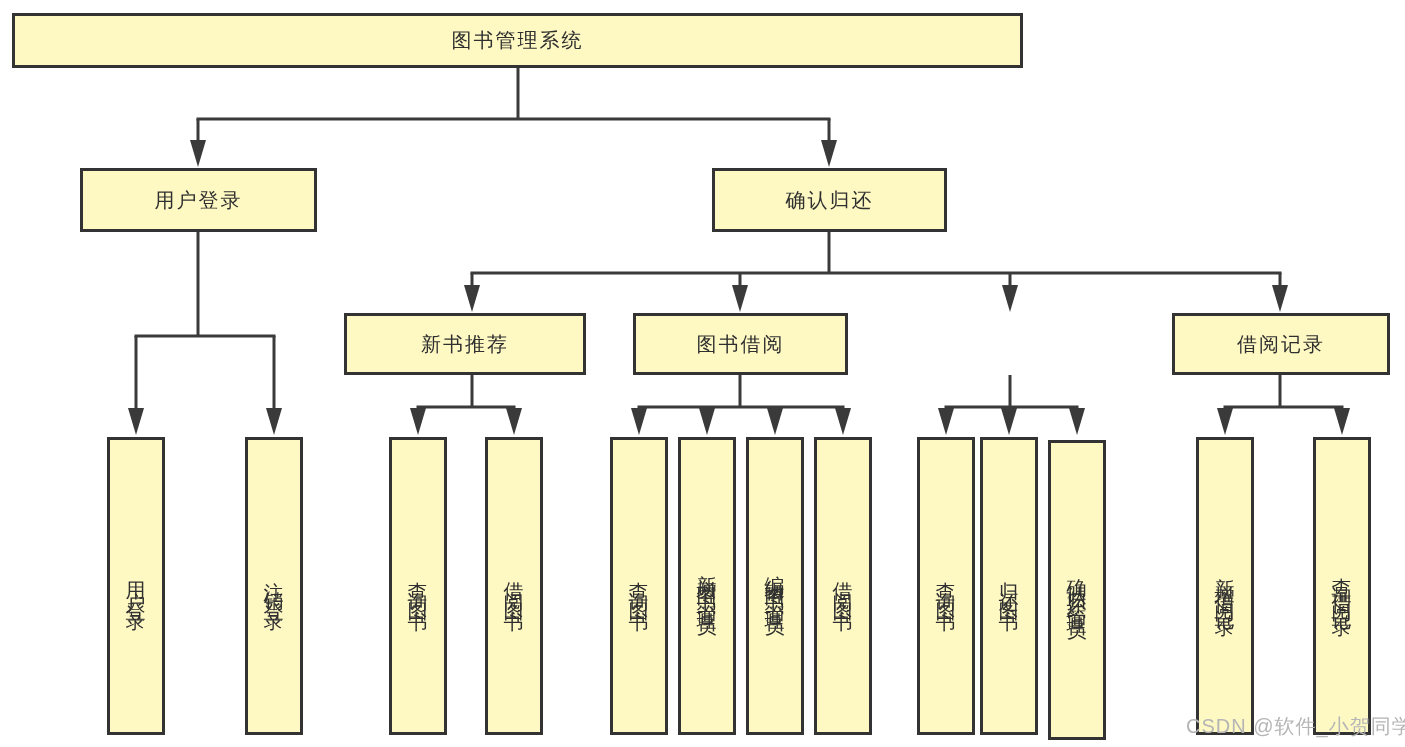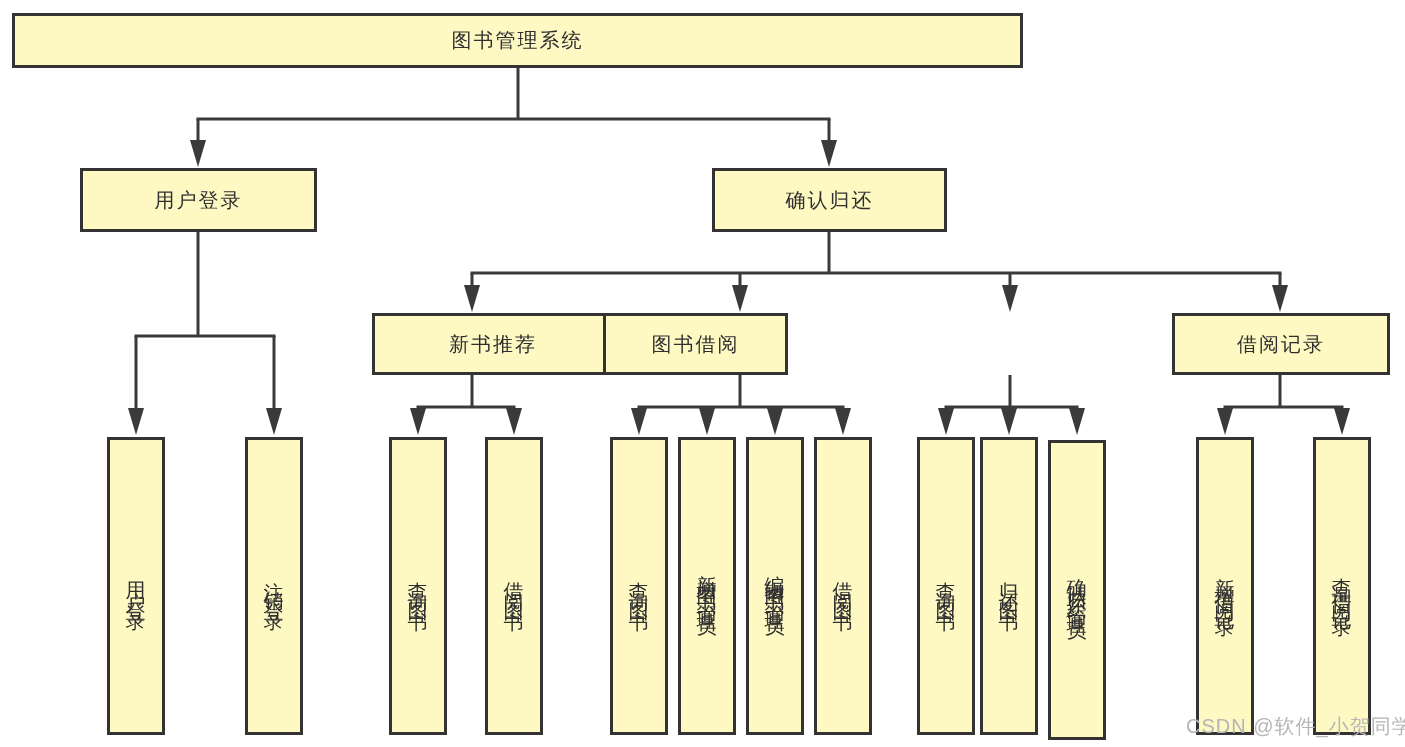--- a/index.html
+++ b/index.html
@@ -116,24 +116,24 @@
     <span>图书管理系统</span>
   </div>
 
   <div class="box h-box" style="left:80px;top:168px;width:237px;height:64px">
     <span>用户登录</span>
   </div>
   <div class="box h-box" style="left:712px;top:168px;width:235px;height:64px">
     <span>确认归还</span>
   </div>
 
-  <div class="box h-box" style="left:372px;top:313px;width:242px;height:62px">
+  <div class="box h-box" style="left:344px;top:313px;width:242px;height:62px">
     <span>新书推荐</span>
   </div>
-  <div class="box h-box" style="left:603px;top:313px;width:185px;height:62px">
+  <div class="box h-box" style="left:633px;top:313px;width:215px;height:62px">
     <span>图书借阅</span>
   </div>
   <div class="box h-box" style="left:1172px;top:313px;width:218px;height:62px">
     <span>借阅记录</span>
   </div>
 
   <div class="box v-box" style="left:107px;top:437px;width:58px;height:298px">
     <span>用户登录</span>
   </div>
   <div class="box v-box" style="left:245px;top:437px;width:58px;height:298px">

